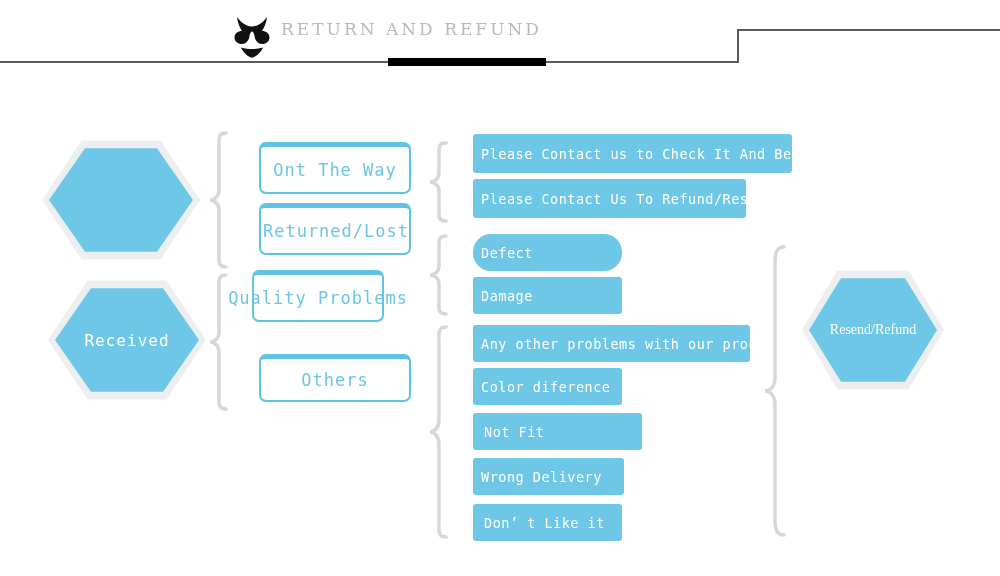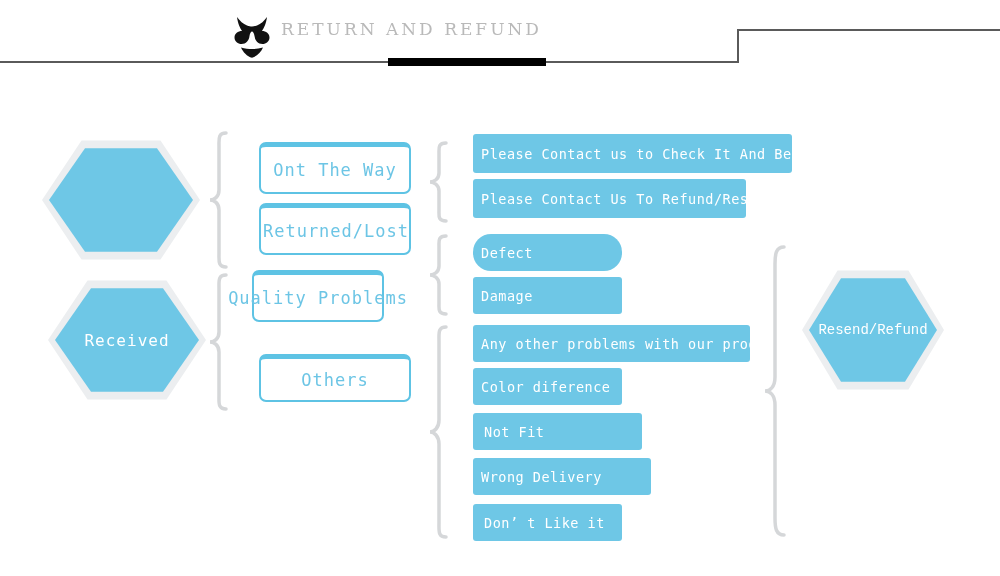--- a/index.html
+++ b/index.html
@@ -88,21 +88,21 @@
     z-index: 2;
     color: #ffffff;
     font-family: "DejaVu Sans Mono", monospace;
     font-size: 16px;
     white-space: nowrap;
     letter-spacing: 1px;
   }
   .hex-notreceived { left: 42px; top: 138px; width: 158px; height: 124px; }
   .hex-received    { left: 48px; top: 278px; width: 158px; height: 124px; }
   .hex-resend      { left: 802px; top: 268px; width: 142px; height: 124px; }
-  .hex-resend .hex-label { font-family: Liberation Mono, monospace; font-size: 14px; letter-spacing: 0; }
+  .hex-resend .hex-label { font-family: Liberation Serif, serif; font-size: 14px; letter-spacing: 0; }
   .hex-notreceived .hex-label { margin-left: 2px; }
 
   
   .brace {
     position: absolute;
     overflow: visible;
   }
   .brace svg { display: block; overflow: visible; }
 
   
@@ -143,21 +143,21 @@
     overflow: hidden;
     padding-left: 8px;
   }
   .p-contact-check  { left: 473px; top: 134px; width: 319px; height: 39px; }
   .p-contact-refund { left: 473px; top: 179px; width: 273px; height: 39px; }
   .p-defect         { left: 473px; top: 234px; width: 149px; height: 37px; border-radius: 18px; }
   .p-damage         { left: 473px; top: 277px; width: 149px; height: 37px; }
   .p-anyother       { left: 473px; top: 325px; width: 277px; height: 37px; }
   .p-color          { left: 473px; top: 368px; width: 149px; height: 37px; }
   .p-notfit         { left: 473px; top: 413px; width: 169px; height: 37px; padding-left: 11px; }
-  .p-wrong          { left: 473px; top: 458px; width: 178px; height: 37px; }
+  .p-wrong          { left: 473px; top: 458px; width: 151px; height: 37px; }
   .p-dontlike       { left: 473px; top: 504px; width: 149px; height: 37px; padding-left: 11px; }
 </style>
 </head>
 <body>
 
 <div id="header">
   <div class="hdr-line-main"></div>
   <div class="hdr-line-vert"></div>
   <div class="hdr-line-right"></div>
   <div class="hdr-black-bar"></div>

